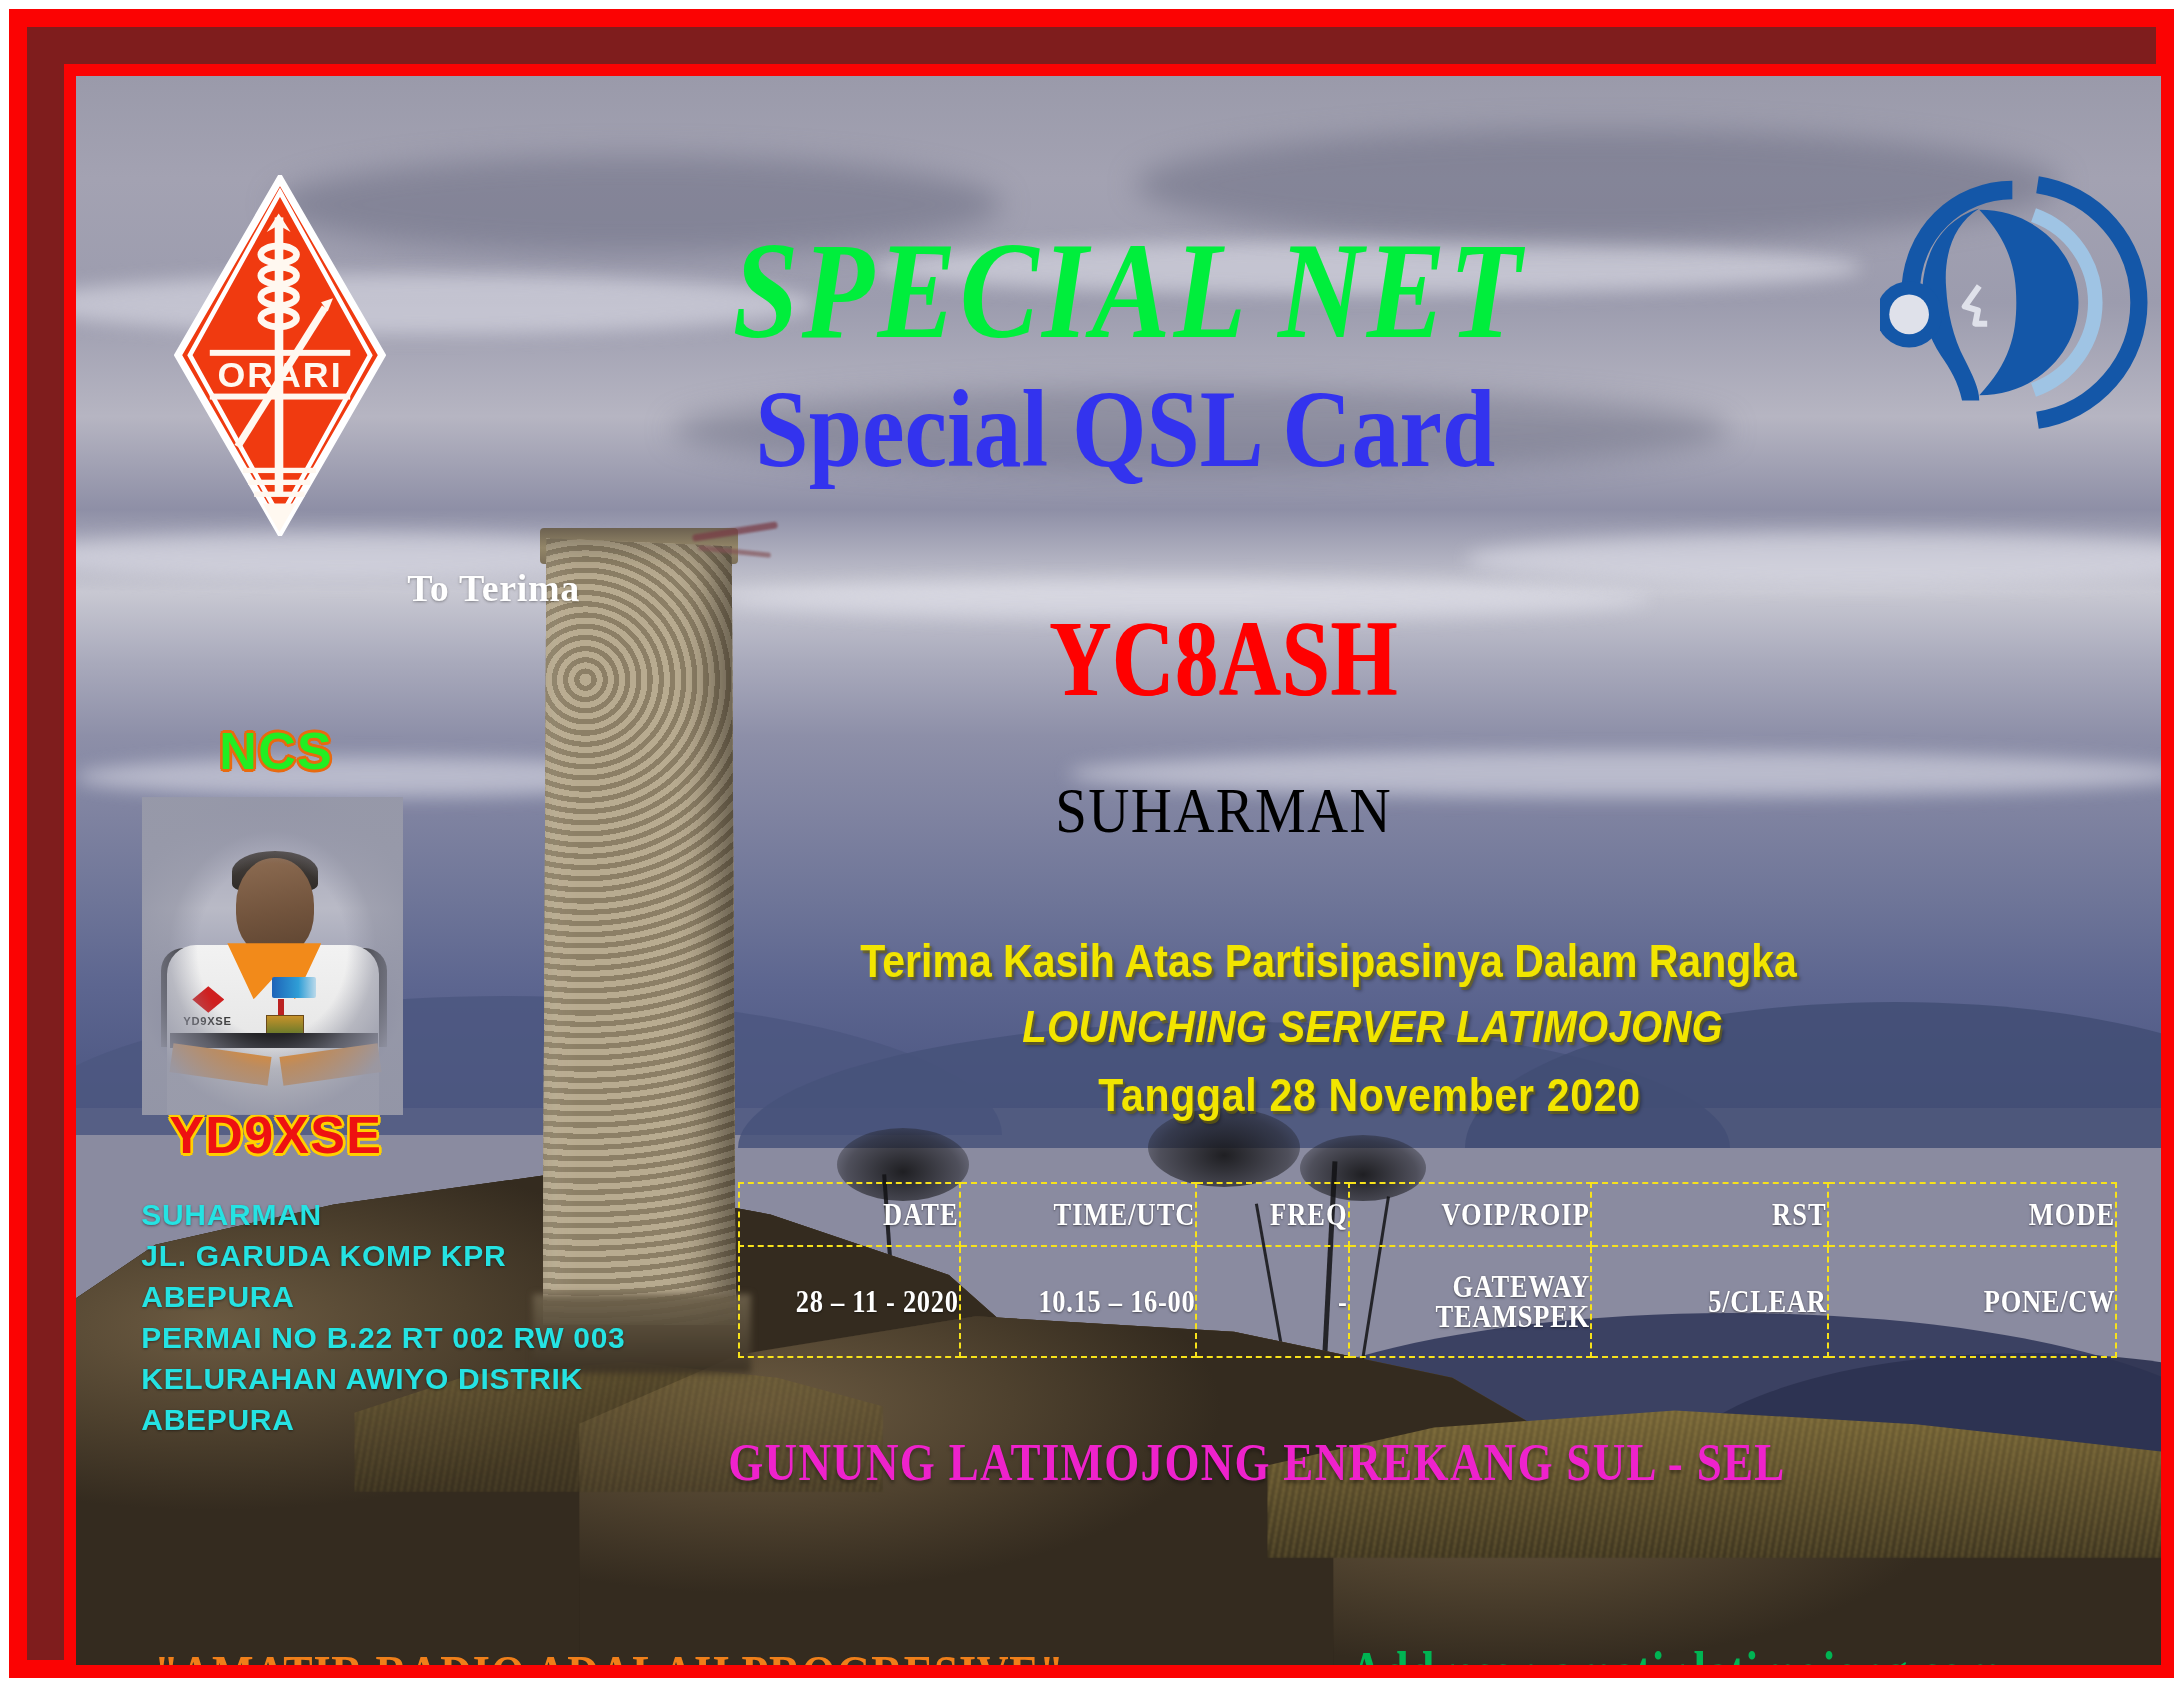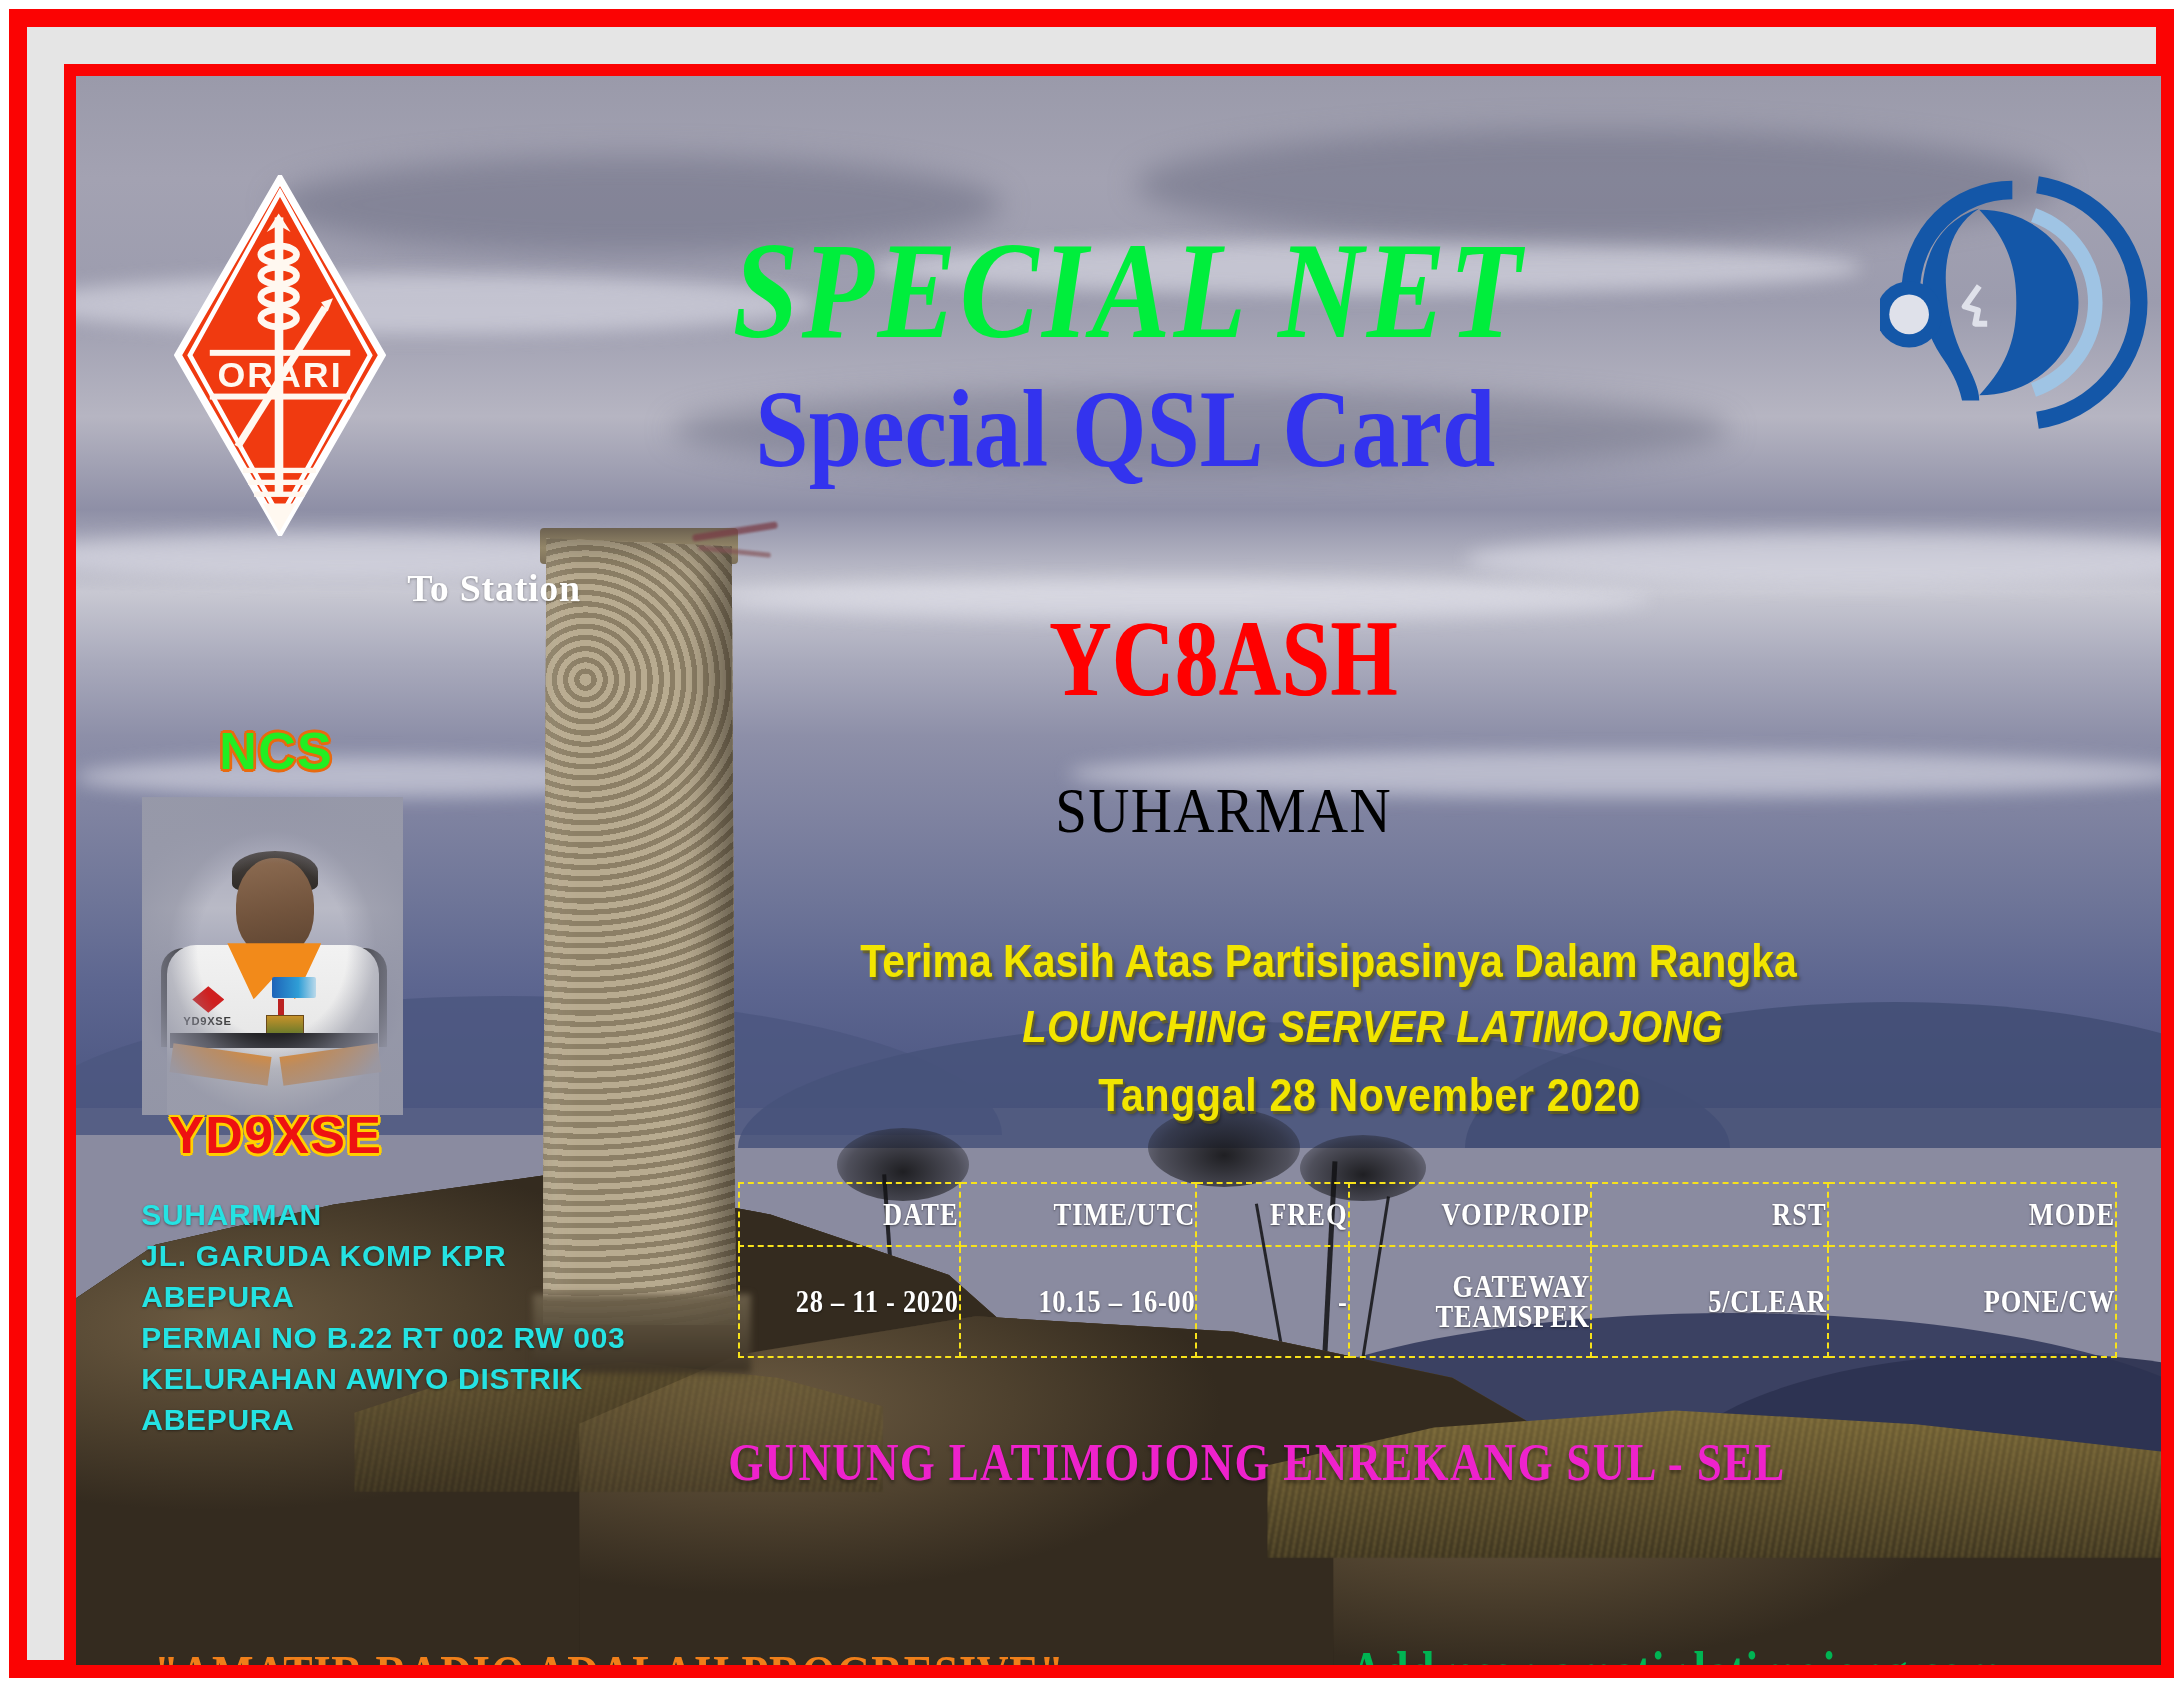--- a/index.html
+++ b/index.html
@@ -21,21 +21,21 @@
     width: 2183px; height: 1687px;
     background: #ffffff;
     box-sizing: border-box;
   }
   #border-outer {
     position: absolute;
     left: 9.3px; top: 9.3px;
     width: 2165px; height: 1669px;
     box-sizing: border-box;
     border: 18.5px solid #fb0303;
-    background: #e5e5e5;
+    background: #7f1d1d;
     padding-left: 32px;
   }
   #border-inner {
     position: absolute;
     left: 37px; top: 37px;
     width: 2109px; height: 1613px;
     box-sizing: border-box;
     border: 12px solid #fb0303;
     background: #7b7f94;
     overflow: hidden;
@@ -613,21 +613,21 @@
           <circle cx="44" cy="218" r="50" fill="#1457a8"></circle>
           <circle cx="44" cy="218" r="30" fill="#dfe1ea"></circle>
 
           <path d="M150 175 L128 206 L148 212 L144 232 L162 232" fill="none" stroke="#dfe1ea" stroke-width="9" stroke-linejoin="round"></path>
         </svg>
       </div>
 
       <div id="title-special-net">SPECIAL NET</div>
       <div id="title-qsl">Special QSL Card</div>
 
-      <div id="to-station">To Station</div>
+      <div id="to-station">To Terima</div>
       <div id="callsign">YC8ASH</div>
       <div id="to-name">SUHARMAN</div>
 
       <div class="yellow-line" id="thanks-1">Terima Kasih Atas Partisipasinya Dalam Rangka</div>
       <div class="yellow-line" id="thanks-2">LOUNCHING SERVER LATIMOJONG</div>
       <div class="yellow-line" id="thanks-3">Tanggal  28  November  2020</div>
 
       <div id="ncs-label">NCS</div>
       <div id="ncs-photo">
         <div class="pbg"></div>

